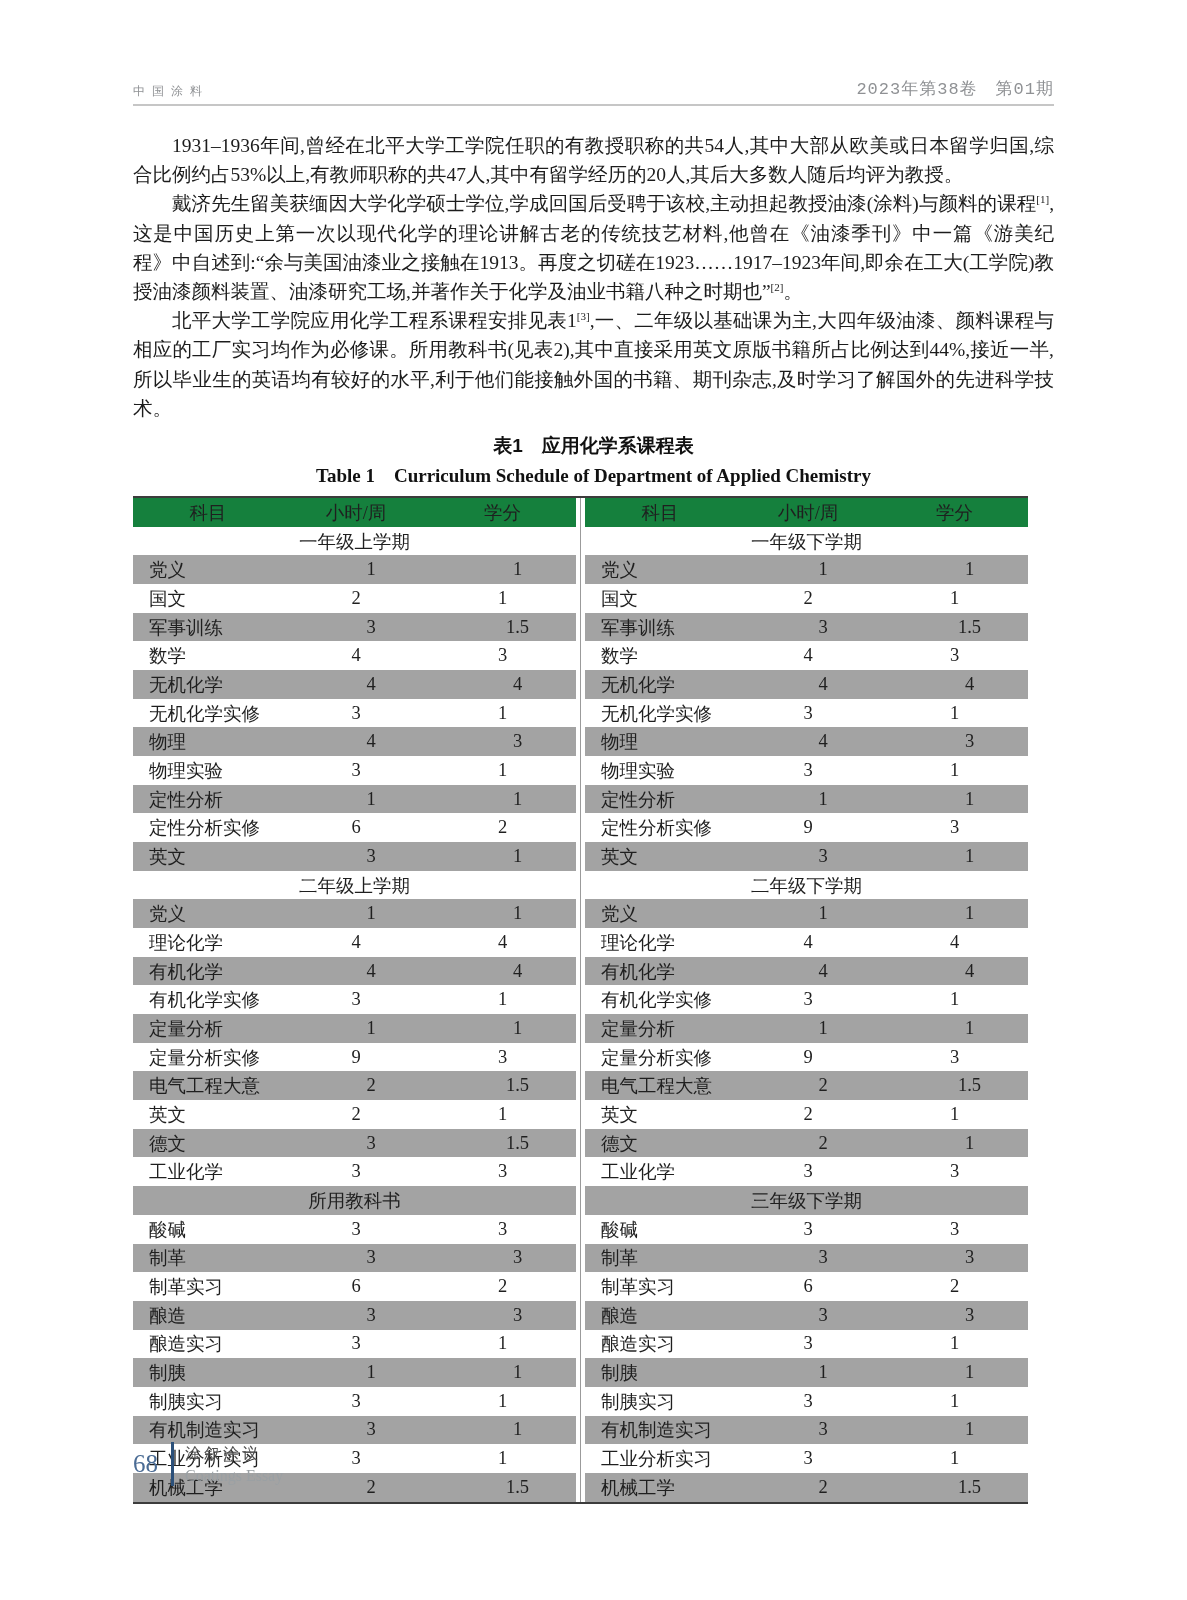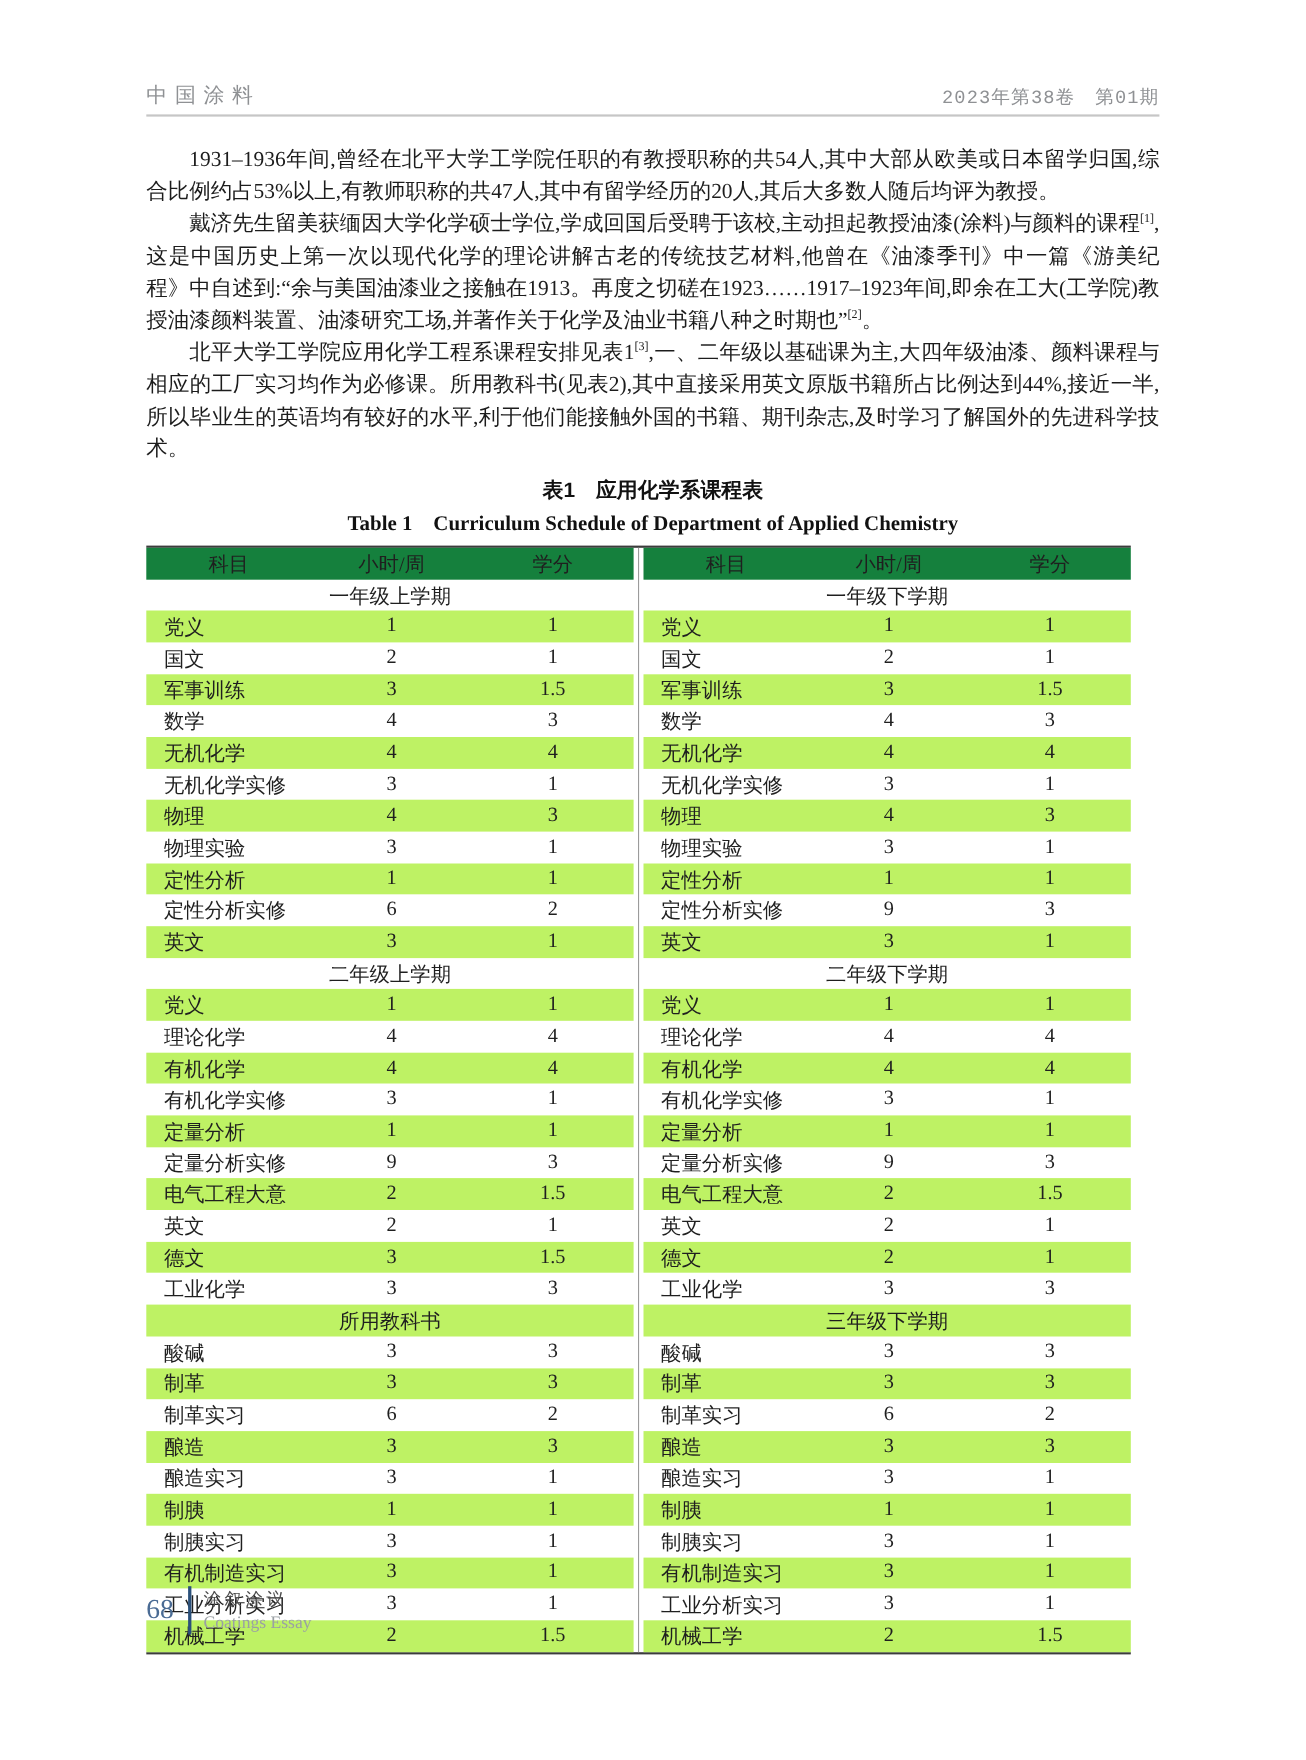--- a/index.html
+++ b/index.html
@@ -8,21 +8,21 @@
     background:#ffffff; overflow:hidden;
     font-family:"Liberation Serif","DejaVu Serif",serif; color:#1c1c1c;
   }
 
   
   .phead {
     position:absolute; left:133px; width:921px; top:76px; height:30px;
     display:flex; justify-content:space-between; align-items:flex-end;
     border-bottom:2px solid #c6c6c6; padding-bottom:4px; box-sizing:border-box;
   }
-  .phead .journal { font-size:19px; color:#8f9194; letter-spacing:7px; }
+  .phead .journal { font-size:12px; color:#8f9194; letter-spacing:7px; }
   .phead .issue   { font-size:17px; color:#8f9194; letter-spacing:1px;font-family:Liberation Mono, monospace; }
 
   
   .main { position:absolute; left:133px; top:131px; width:921px; }
   .par {
     margin:0; font-size:19.5px; line-height:29.2px;
     text-align:justify; text-indent:2em; color:#1c1c1c;
   }
   .par sup { font-size:11px; line-height:0; }
 
@@ -43,21 +43,21 @@
   .half { width:443px; }
   .vdiv { width:9px; position:relative; }
   .vdiv::before {
     content:""; position:absolute; left:4px; top:0; bottom:0;
     width:1px; background:#9b9b9b;
   }
   .trow {
     display:flex; height:28.68px; align-items:center;
     font-size:18.5px; color:#1f1f1f;
   }
-  .trow.alt   { background:#bef264; }
+  .trow.alt   { background:#a3a3a3;gap:15px; }
   .trow.thead { background:#15803d; }
   .trow.sec   { justify-content:center; }
   .c-name    { width:150px; padding-left:16px; box-sizing:border-box; }
   .c-name.h  { text-align:center; padding-left:0; }
   .c-hours   { width:146px; text-align:center; }
   .c-credits { flex:1; text-align:center; }
 
   
   .pfoot {
     position:absolute; left:133px; top:1442px;

